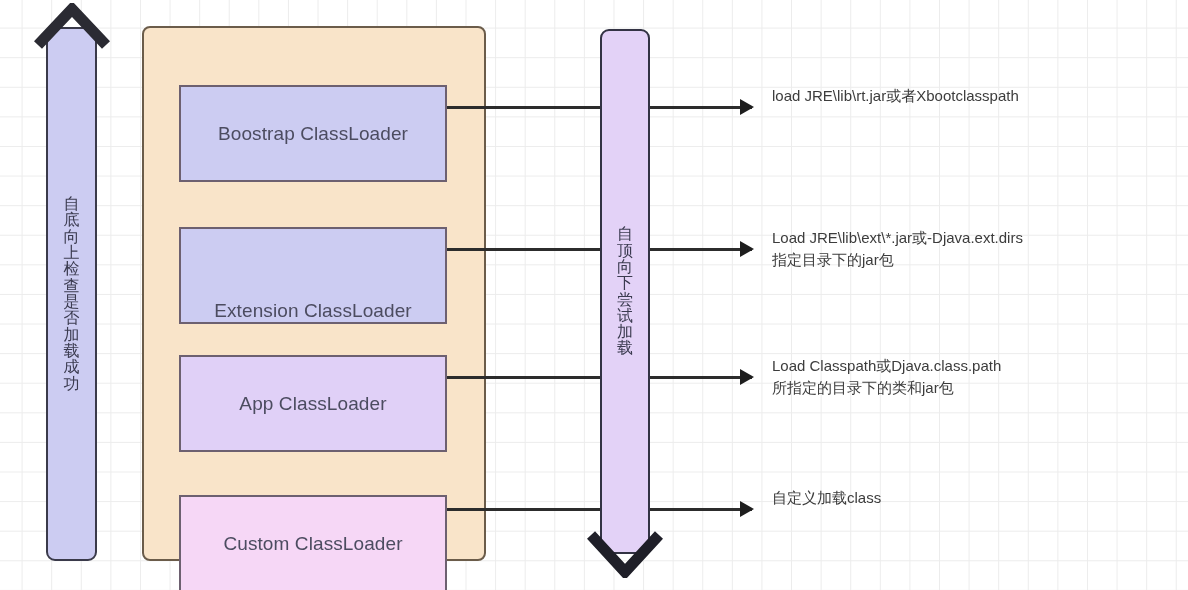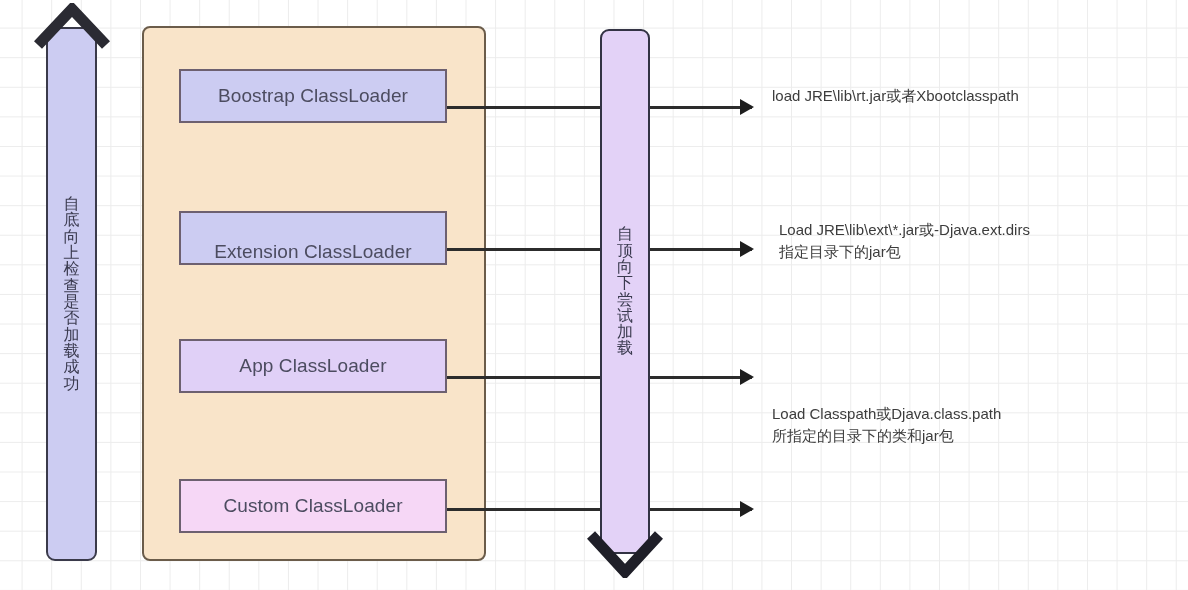--- a/index.html
+++ b/index.html
@@ -87,27 +87,28 @@
     border: 2px solid #6b5c4a;
     border-radius: 8px;
     z-index: 2;
   }
 
   
   .cl-box {
     position: absolute;
     left: 179px;
     width: 268px;
-    height: 54px;
+    height: 97px;
     box-sizing: border-box;
     border: 2px solid #6d6070;
     display: flex;
     align-items: center;
     justify-content: center;
     z-index: 5;
+    margin-top: 16px;
   }
   .cl-box .cl-label {
     font-size: 19px;
     color: #4c4c60;
     font-family: "Liberation Sans", "DejaVu Sans", sans-serif;
     letter-spacing: 0.1px;
     white-space: nowrap;
   }
   #cl0 { top: 69px;  background: #ccccf2; }
   #cl1 { top: 211px; background: #ccccf2; align-items: flex-end; }
@@ -206,24 +207,25 @@
       <span>载</span>
     </div>
   </div>
   <svg id="rightchev" class="chevron" width="76" height="48" viewBox="0 0 76 48">
     <polyline points="4,5 38,42 72,5" fill="none" stroke="#1f1f28" stroke-width="11" stroke-linecap="butt" stroke-linejoin="miter"></polyline>
   </svg>
 
   <div class="desc" style="top:85px;">
     <div>load JRE\lib\rt.jar或者Xbootclasspath</div>
   </div>
-  <div class="desc" style="top:219px;margin-left:7px;">
+  <div class="desc" style="top:227px;">
     <div>Load JRE\lib\ext\*.jar或-Djava.ext.dirs</div>
     <div>指定目录下的jar包</div>
   </div>
-  <div class="desc" style="top:355px;margin-top:48px;">
+  <div class="desc" style="top:355px;">
     <div>Load Classpath或Djava.class.path</div>
     <div>所指定的目录下的类和jar包</div>
   </div>
   <div class="desc" style="top:487px;">
+    <div>自定义加载class</div>
   </div>
 
 </div>
 
 </body></html>

